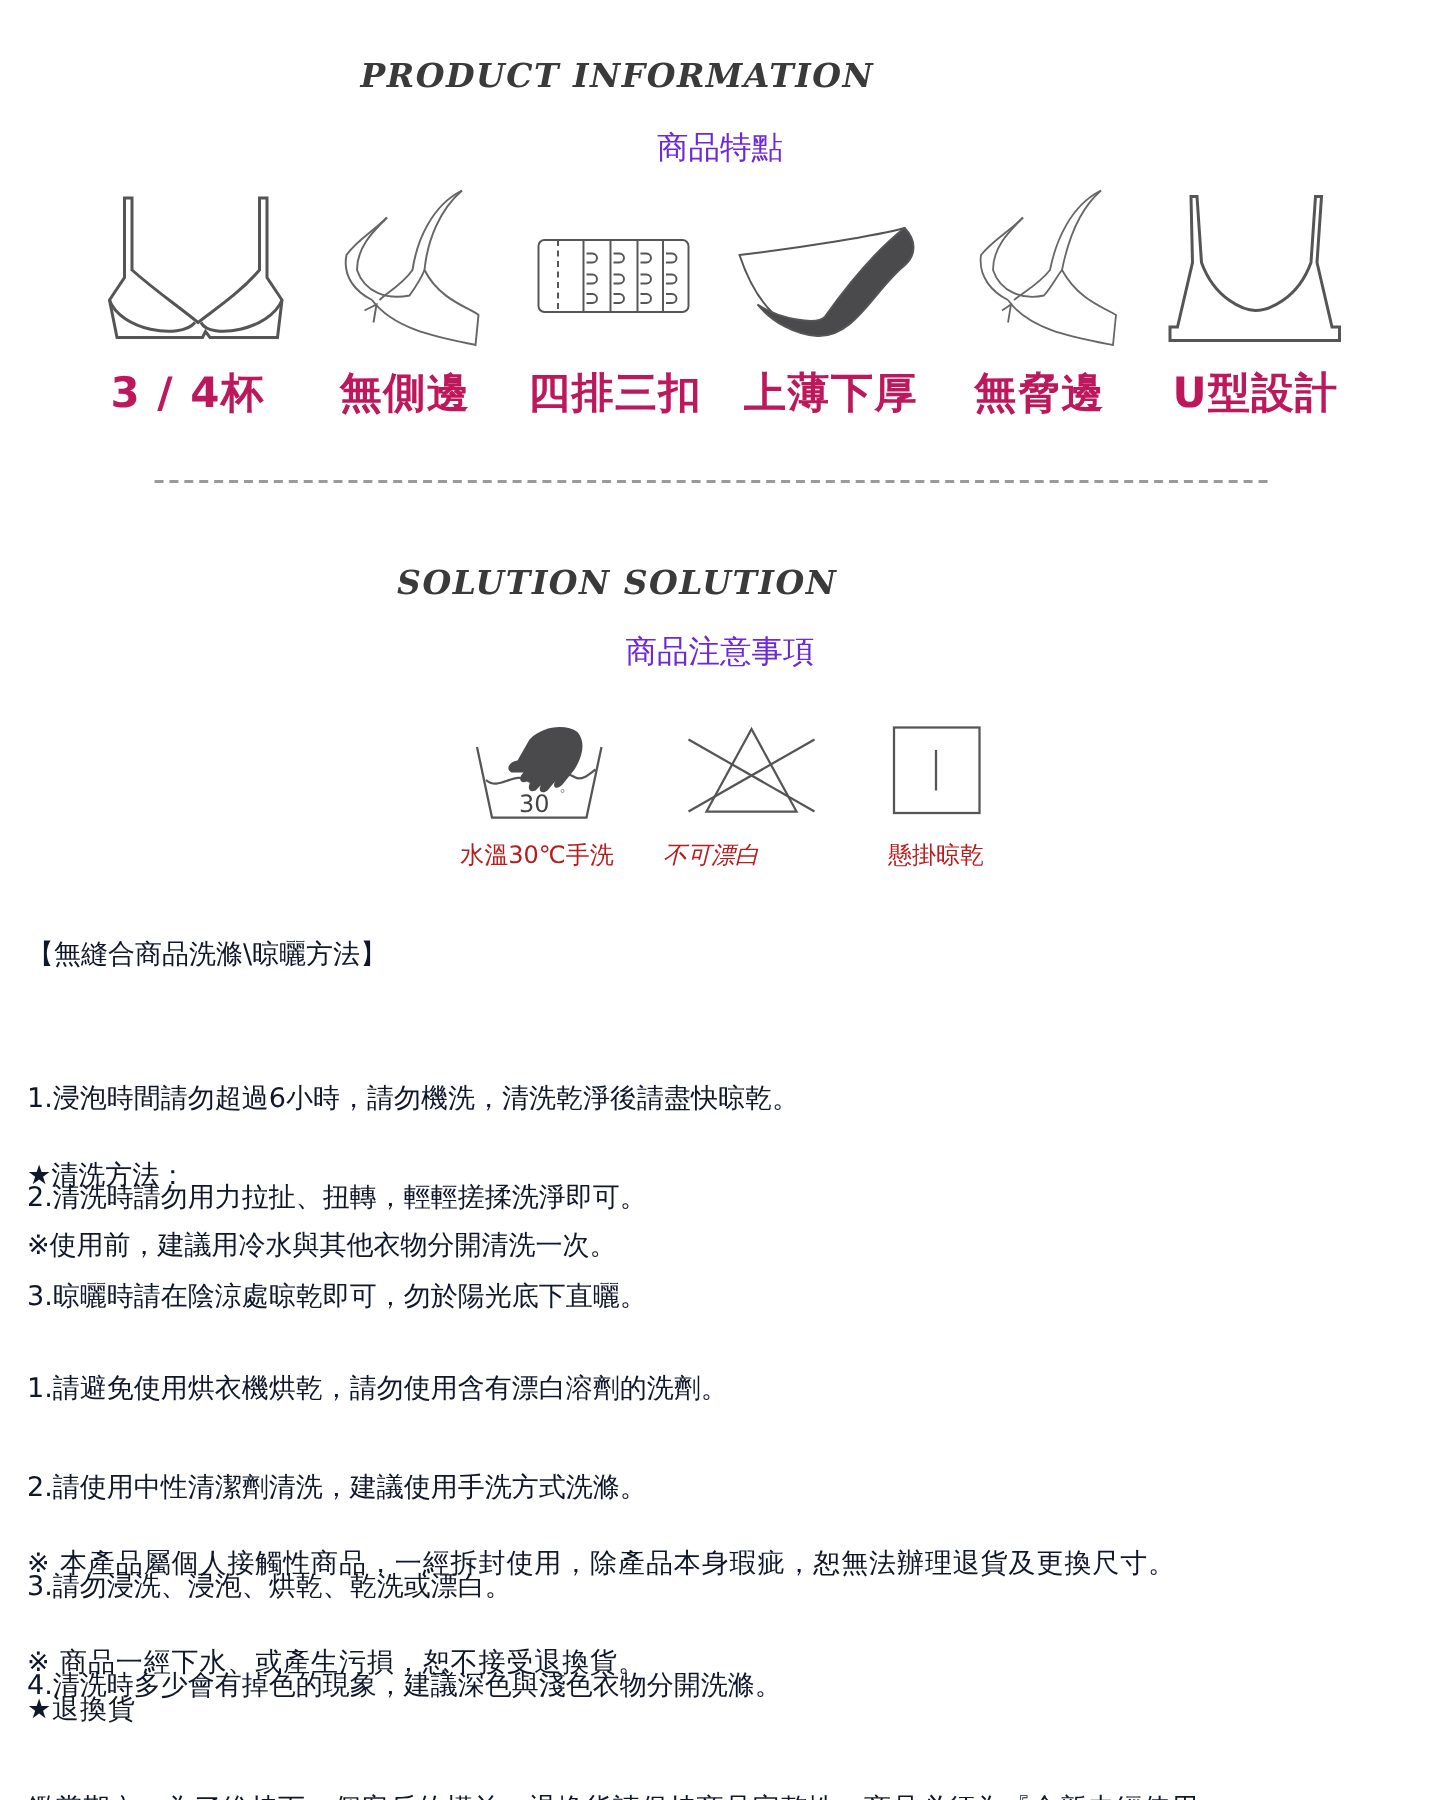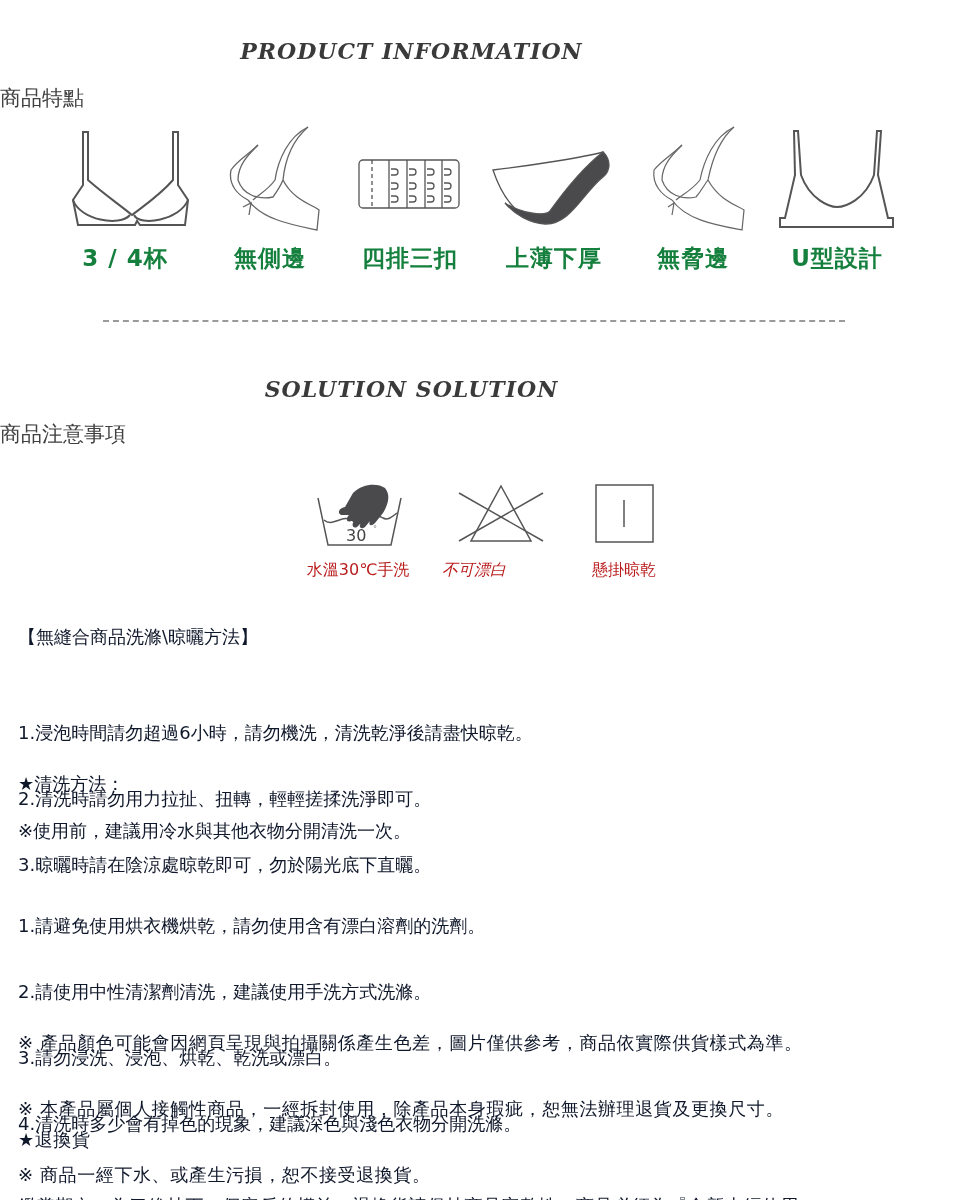--- a/index.html
+++ b/index.html
@@ -1,21 +1,21 @@
 <!DOCTYPE html>
 <html><head>
 <meta charset="utf-8">
 <style>
   html, body { margin:0; padding:0; background:#ffffff; }
   body { width:960px; height:1200px; position:relative; overflow:hidden; color:#3c3c3c; font-family:"DejaVu Sans", sans-serif; }
   .eng-title { position:absolute; left:0; width:823px; text-align:center; font-family:"DejaVu Serif", serif; font-style:italic; font-weight:bold; font-size:22px; letter-spacing:1px; color:#3a3a3a; }
-  .zh-title { position:absolute; left:0; width:960px; text-align:left; font-size:21px; color:#404040; }
+  .zh-title { position:absolute; left:0; width:960px; text-align:center; font-size:21px; color:#6d28d9; }
   .feature { position:absolute; top:125px; width:130px; text-align:center; }
   .feature svg { display:block; margin:0 auto; }
-  .feature-label { position:absolute; top:243px; width:140px; text-align:center; font-size:23px; font-weight:bold; color:#15803d; letter-spacing:1px; }
+  .feature-label { position:absolute; top:243px; width:140px; text-align:center; font-size:28px; font-weight:bold; color:#be185d; letter-spacing:1px; }
   .divider { position:absolute; left:103px; top:320px; width:742px; border-top:2px dashed #9a9a9a; }
   .care { position:absolute; top:483px; }
   .care-label { position:absolute; top:560px; width:140px; text-align:center; font-size:16px; color:#b91c1c; }
   .text-block { position:absolute; left:18px; font-size:18px; line-height:22px; color:#0f172a; white-space:pre; }
   .line { display:block; height:22px; }
 </style>
 </head>
 <body>
 
 <div class="eng-title" style="top:38px;">PRODUCT INFORMATION</div>
@@ -131,21 +131,20 @@
 <div class="text-block" style="top:773px;">★清洗方法：</div>
 <div class="text-block" style="top:820px;">※使用前，建議用冷水與其他衣物分開清洗一次。</div>
 <div class="text-block" style="top:871px;">
   <span class="line">1.請避免使用烘衣機烘乾，請勿使用含有漂白溶劑的洗劑。</span>
   <span class="line">2.請使用中性清潔劑清洗，建議使用手洗方式洗滌。</span>
   <span class="line">3.請勿浸洗、浸泡、烘乾、乾洗或漂白。</span>
   <span class="line">4.清洗時多少會有掉色的現象，建議深色與淺色衣物分開洗滌。</span>
 </div>
 
 <div class="text-block" style="top:988px; letter-spacing:0.6px;">
-  <span class="line">※ 產品顏色可能會因網頁呈現與拍攝關係產生色差，圖片僅供參考，商品依實際供貨樣式為準。</span>
   <span class="line">※ 本產品屬個人接觸性商品，一經拆封使用，除產品本身瑕疵，恕無法辦理退貨及更換尺寸。</span>
   <span class="line">※ 商品一經下水、或產生污損，恕不接受退換貨。</span>
 </div>
 
 <div class="text-block" style="top:1085px; letter-spacing:0.6px;">
   <span class="line">★退換貨</span>
   <span class="line">鑑賞期內，為了維持下一個客戶的權益，退換貨請保持商品完整性，商品必須為『全新未經使用』</span>
   
   
 </div>

